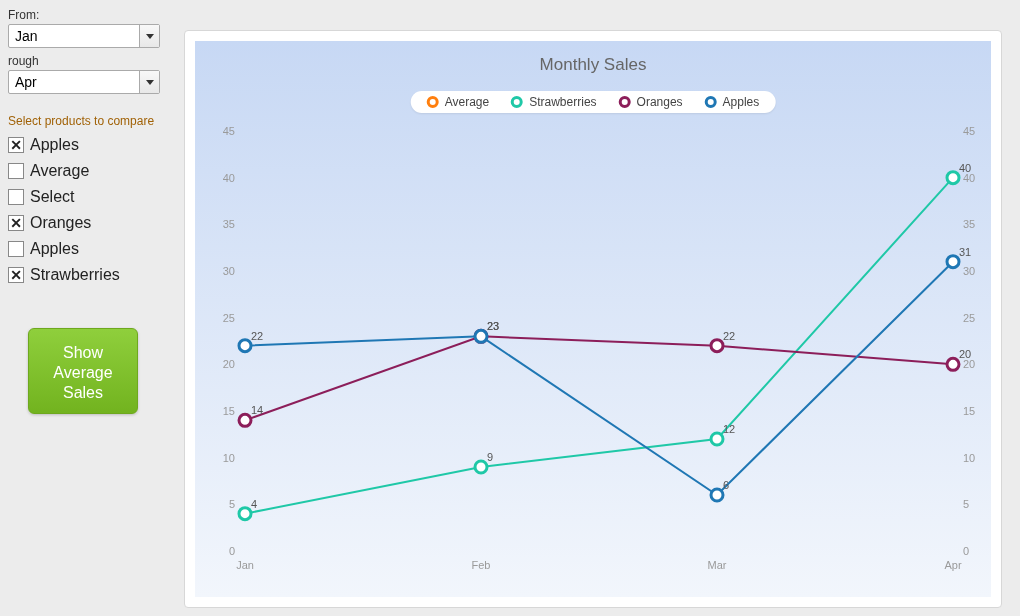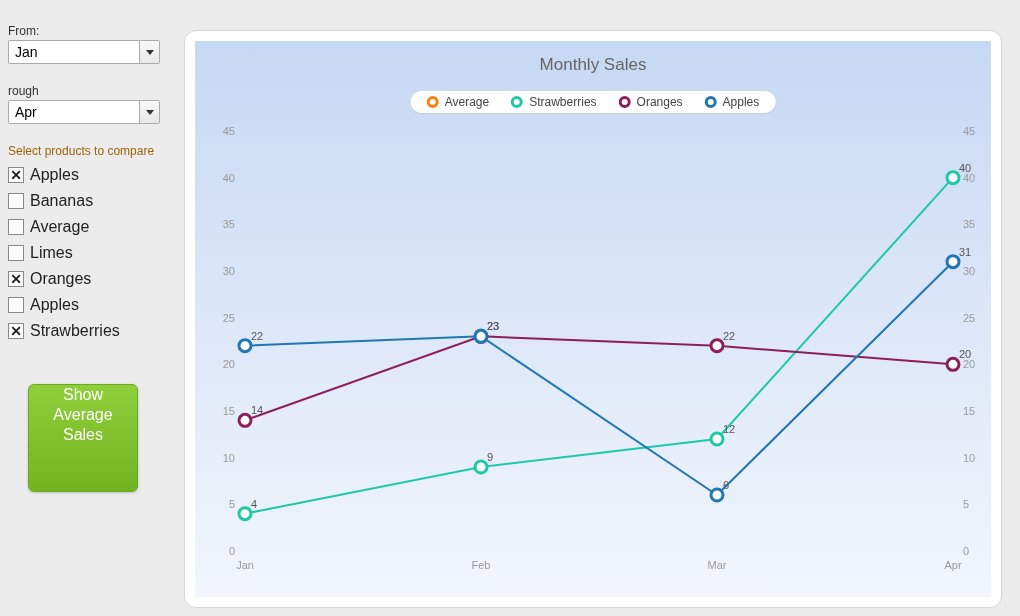--- a/index.html
+++ b/index.html
@@ -14,21 +14,21 @@
   .sidebar {
     position: absolute;
     left: 0;
     top: 0;
     width: 180px;
     padding: 4px 0 0 8px;
   }
   .field-label {
     font-size: 12px;
     color: #333;
-    margin-top: 20px;
+    margin-top: 4px;
   }
   .select-box {
     position: relative;
     background: #fff;
     border: 1px solid #aaa;
     border-radius: 2px;
     height: 24px;
     line-height: 22px;
     padding: 0 22px 0 6px;
     font-size: 14px;
@@ -78,40 +78,41 @@
     align-items: center;
     justify-content: center;
     font-size: 14px;
     font-weight: bold;
     line-height: 14px;
   }
   .show-avg-btn {
     margin-top: 40px;
     margin-left: 20px;
     width: 110px;
-    height: 108px;
+    height: 86px;
     background: linear-gradient(#8fcf3c,#72b31f);
     border: 1px solid #6ea81e;
     border-radius: 6px;
     color: #fff;
     font-size: 16px;
     text-align: center;
+    padding-top: 14px;
     line-height: 20px;
     cursor: pointer;
     box-shadow: 0 1px 3px rgba(0,0,0,.2);
   }
   .chart-card {
     position: absolute;
     left: 184px;
     top: 30px;
     width: 818px;
     height: 578px;
     background: #fff;
     border: 1px solid #d7d7d7;
-    border-radius: 12px;
+    border-radius: 4px;
   }
   .chart-bg {
     position: absolute;
     left: 10px; right: 10px; top: 10px; bottom: 10px;
     background: linear-gradient(#c7d8f4, #f2f6fc);
   }
   .chart-title {
     position: absolute;
     top: 24px;
     left: 0;
@@ -164,29 +165,25 @@
   </div>
 
   <div class="products-label">Select products to compare</div>
   <div id="products-list">
       <div class="product-item">
         <span class="chk">✕</span>
         <span>Apples</span>
       </div>
       <div class="product-item">
         <span class="chk"></span>
-        <span>Bananas</span>
+        <span>Average</span>
       </div>
       <div class="product-item">
         <span class="chk"></span>
-        <span>Average</span>
-      </div>
-      <div class="product-item">
-        <span class="chk"></span>
-        <span>Limes</span>
+        <span>Select</span>
       </div>
       <div class="product-item">
         <span class="chk">✕</span>
         <span>Oranges</span>
       </div>
       <div class="product-item">
         <span class="chk"></span>
         <span>Apples</span>
       </div>
       <div class="product-item">

